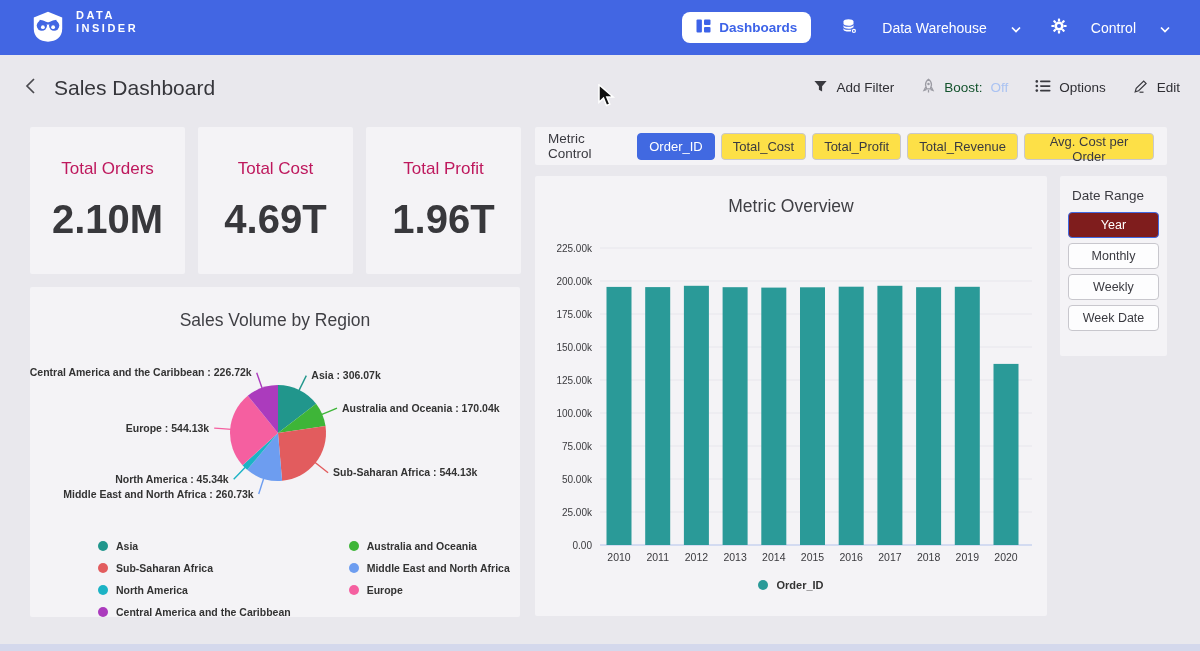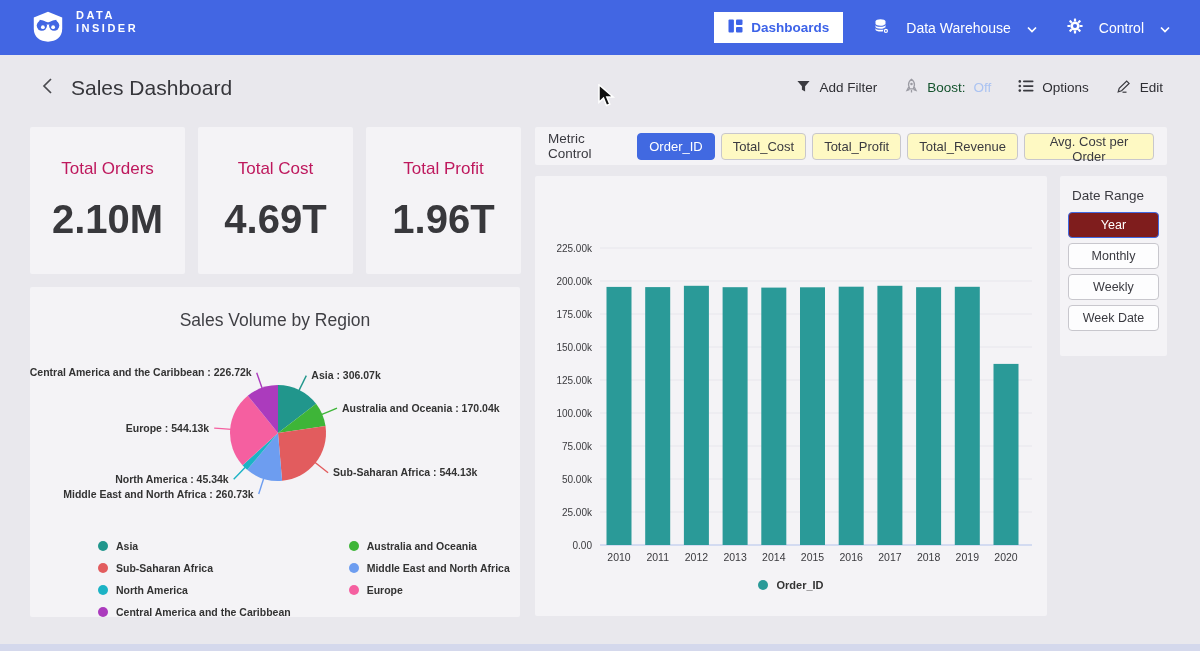--- a/index.html
+++ b/index.html
@@ -7,45 +7,45 @@
   .screen{position:relative;width:1200px;height:651px;background:#e9e8ed;overflow:hidden;
     font-family:"Liberation Sans",sans-serif;color:#35353a;}
 
   
   .topbar{position:absolute;left:0;top:0;width:1200px;height:55px;background:#4266e3;
     display:flex;align-items:center;justify-content:space-between;padding:0 30px;}
   .brand{display:flex;gap:10px;cursor:pointer;}
   .brand-text{color:#fff;font-size:11px;font-weight:bold;letter-spacing:2.5px;line-height:13px;}
   .topnav{display:flex;align-items:center;gap:30px;}
   .nav-pill{display:flex;align-items:center;gap:8px;background:#fff;color:#3d63e8;border:none;
-    border-radius:0;padding:7px 14px;font-size:13.5px;font-weight:bold;cursor:pointer;
+    border-radius:8px;padding:7px 14px;font-size:13.5px;font-weight:bold;cursor:pointer;
     font-family:"Liberation Sans",sans-serif;}
-  .nav-item{display:flex;align-items:center;gap:16px;color:#fff;font-size:14px;font-weight:500;cursor:pointer;}
+  .nav-item{display:flex;align-items:center;gap:24px;color:#fff;font-size:14px;font-weight:500;cursor:pointer;}
 
   
   .pagehead{position:absolute;left:0;top:55px;width:1200px;height:65px;
-    display:flex;align-items:center;padding:0 37px;}
+    display:flex;align-items:center;padding:0 20px;}
   .back-btn{background:none;border:none;cursor:pointer;padding:4px;margin-right:14px;display:flex;}
   .page-title{font-size:21px;font-weight:500;color:#36363b;margin:0;}
   .head-actions{margin-left:auto;display:flex;align-items:center;gap:27px;}
   .action{display:flex;align-items:center;gap:8px;font-size:13.5px;font-weight:500;color:#2f2f34;cursor:pointer;}
   .action .muted{color:#14532d;}
   .action .boost-off{color:#abc3f2;}
 
   
   .card{position:absolute;background:#f4f3f6;border-radius:2px;}
   .kpi{width:155px;height:147px;top:127px;display:flex;flex-direction:column;align-items:center;
     justify-content:center;gap:18px;}
   .kpi-label{font-size:17px;font-weight:500;color:#be185d;}
   .kpi-value{font-size:40px;font-weight:bold;color:#38383c;}
 
   .metric-card{left:535px;top:127px;width:632px;height:38px;display:flex;align-items:center;
     gap:6px;padding:0 13px;}
   .metric-label{font-size:13.5px;color:#3a3a40;margin-right:6px;}
-  .pill-btn{border:1px solid #c8c7cd;background:#fef9c3;color:#3a3a40;border-radius:4px;
+  .pill-btn{border:1px solid #c8c7cd;background:#fde047;color:#3a3a40;border-radius:4px;
     height:27px;padding:0 11px;font-size:13px;cursor:pointer;font-family:"Liberation Sans",sans-serif;}
   .pill-btn.selected{background:#4169e1;border-color:#4169e1;color:#fff;}
 
   .chart-card{left:535px;top:176px;width:512px;height:440px;}
   .chart-title{position:absolute;top:20px;left:0;width:100%;text-align:center;
     font-size:17.5px;color:#3f3f44;}
   .bar-legend{position:absolute;left:0;top:403px;width:100%;display:flex;justify-content:center;
     align-items:center;gap:8px;font-size:11px;font-weight:bold;color:#333;}
   .legend-dot{width:10px;height:10px;border-radius:50%;display:inline-block;}
 
@@ -281,20 +281,21 @@
           </div>
           <div class="legend-item">
             <span class="legend-dot" style="background: rgb(245, 95, 160);"></span>
             <span>Europe</span>
           </div>
         </div>
       </div>
   </div>
 
   <div class="card chart-card">
+    <div class="chart-title">Metric Overview</div>
     <svg id="bar-svg" width="512" height="345" viewBox="0 0 512 345" style="position:absolute;top:58px;left:0;">
         <line x1="65" x2="497" y1="311" y2="311" stroke="#c9d3ef" stroke-width="1.5"></line>
         <text x="57" y="314.5" text-anchor="end" font-size="10" fill="#3a3a3e">0.00</text>
         <line x1="65" x2="497" y1="278" y2="278" stroke="#e7e6ec" stroke-width="1"></line>
         <text x="57" y="281.5" text-anchor="end" font-size="10" fill="#3a3a3e">25.00k</text>
         <line x1="65" x2="497" y1="245" y2="245" stroke="#e7e6ec" stroke-width="1"></line>
         <text x="57" y="248.5" text-anchor="end" font-size="10" fill="#3a3a3e">50.00k</text>
         <line x1="65" x2="497" y1="212" y2="212" stroke="#e7e6ec" stroke-width="1"></line>
         <text x="57" y="215.5" text-anchor="end" font-size="10" fill="#3a3a3e">75.00k</text>
         <line x1="65" x2="497" y1="179" y2="179" stroke="#e7e6ec" stroke-width="1"></line>

